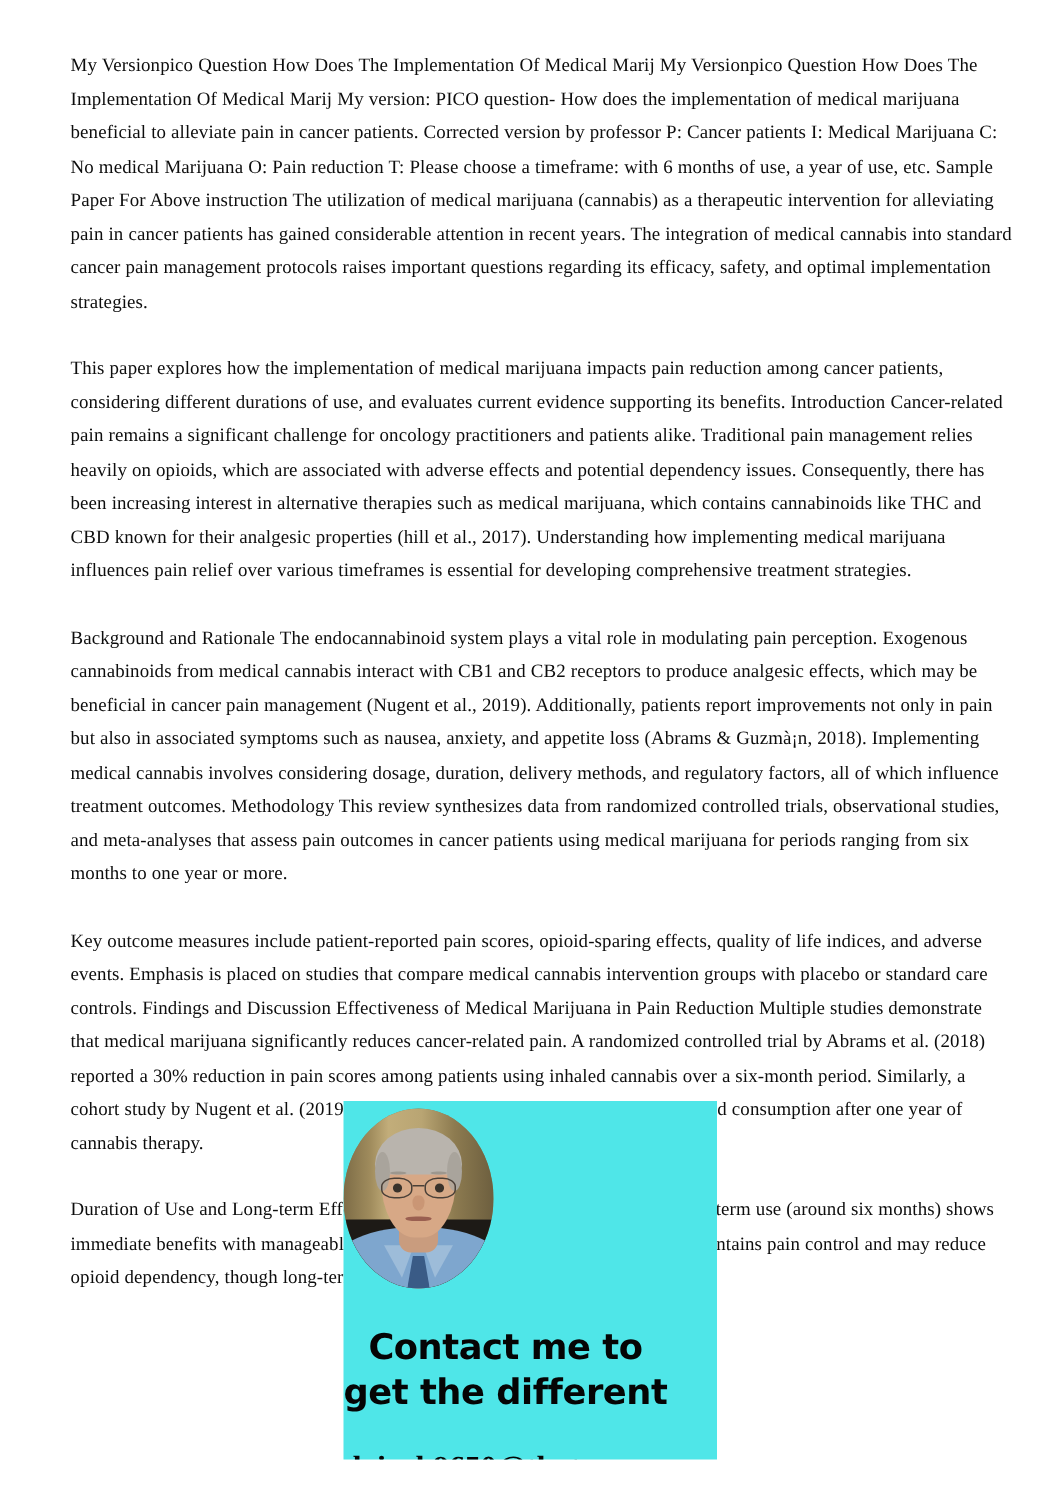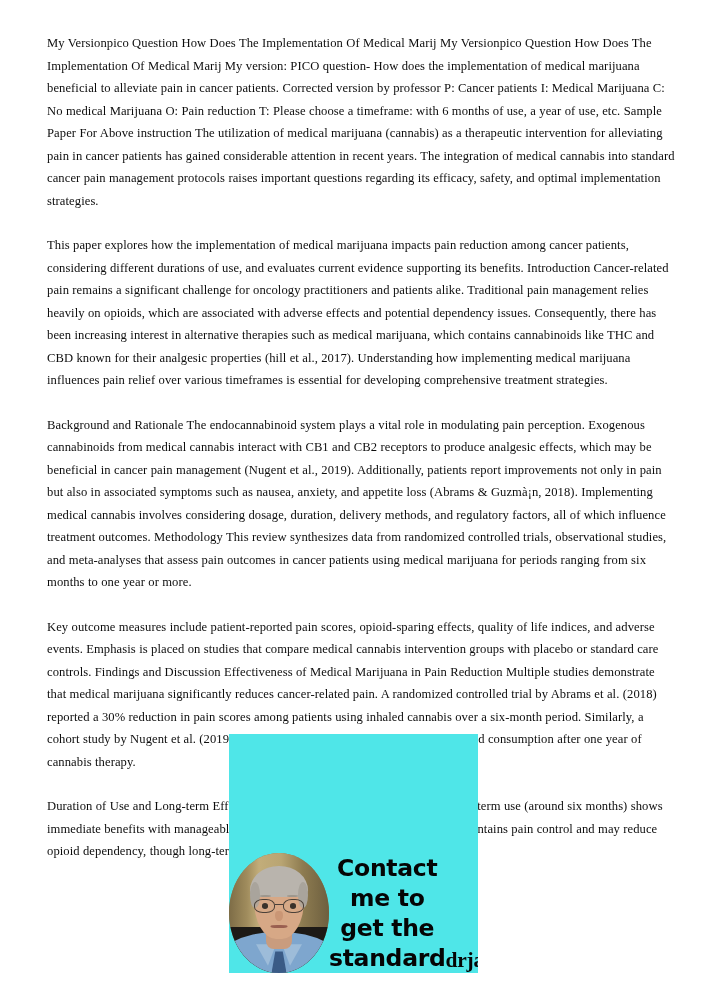--- a/index.html
+++ b/index.html
@@ -49,22 +49,23 @@
   .contact-card {
     position: absolute;
     left: 229px;
     top: 734px;
     width: 249px;
     height: 239px;
     background: #4FE6E8;
     overflow: hidden;
     z-index: 50;
     display: flex;
-    flex-direction: row;
-    align-items: flex-end;
+    flex-direction: column;
+    align-items: flex-start;
+    gap: 16px;
   }
 
   .portrait-wrap {
     margin-top: 5px;
     width: 100px;
     height: 120px;
     border-radius: 50% / 50%;
     overflow: hidden;
     position: relative;
     background: #8c7a52;
@@ -278,19 +279,19 @@
         <div class="bridge"></div>
       </div>
       <div class="eye l"></div>
       <div class="eye r"></div>
       <div class="nose"></div>
       <div class="mouth"></div>
     </div>
 
     <div class="card-headline">
       <div>Contact me to</div>
-      <div>get the standard</div>
+      <div>get the different</div>
     </div>
 
     <div class="card-email">drjack9650@that.com</div>
   </div>
 
 </div>
 
 </body></html>

